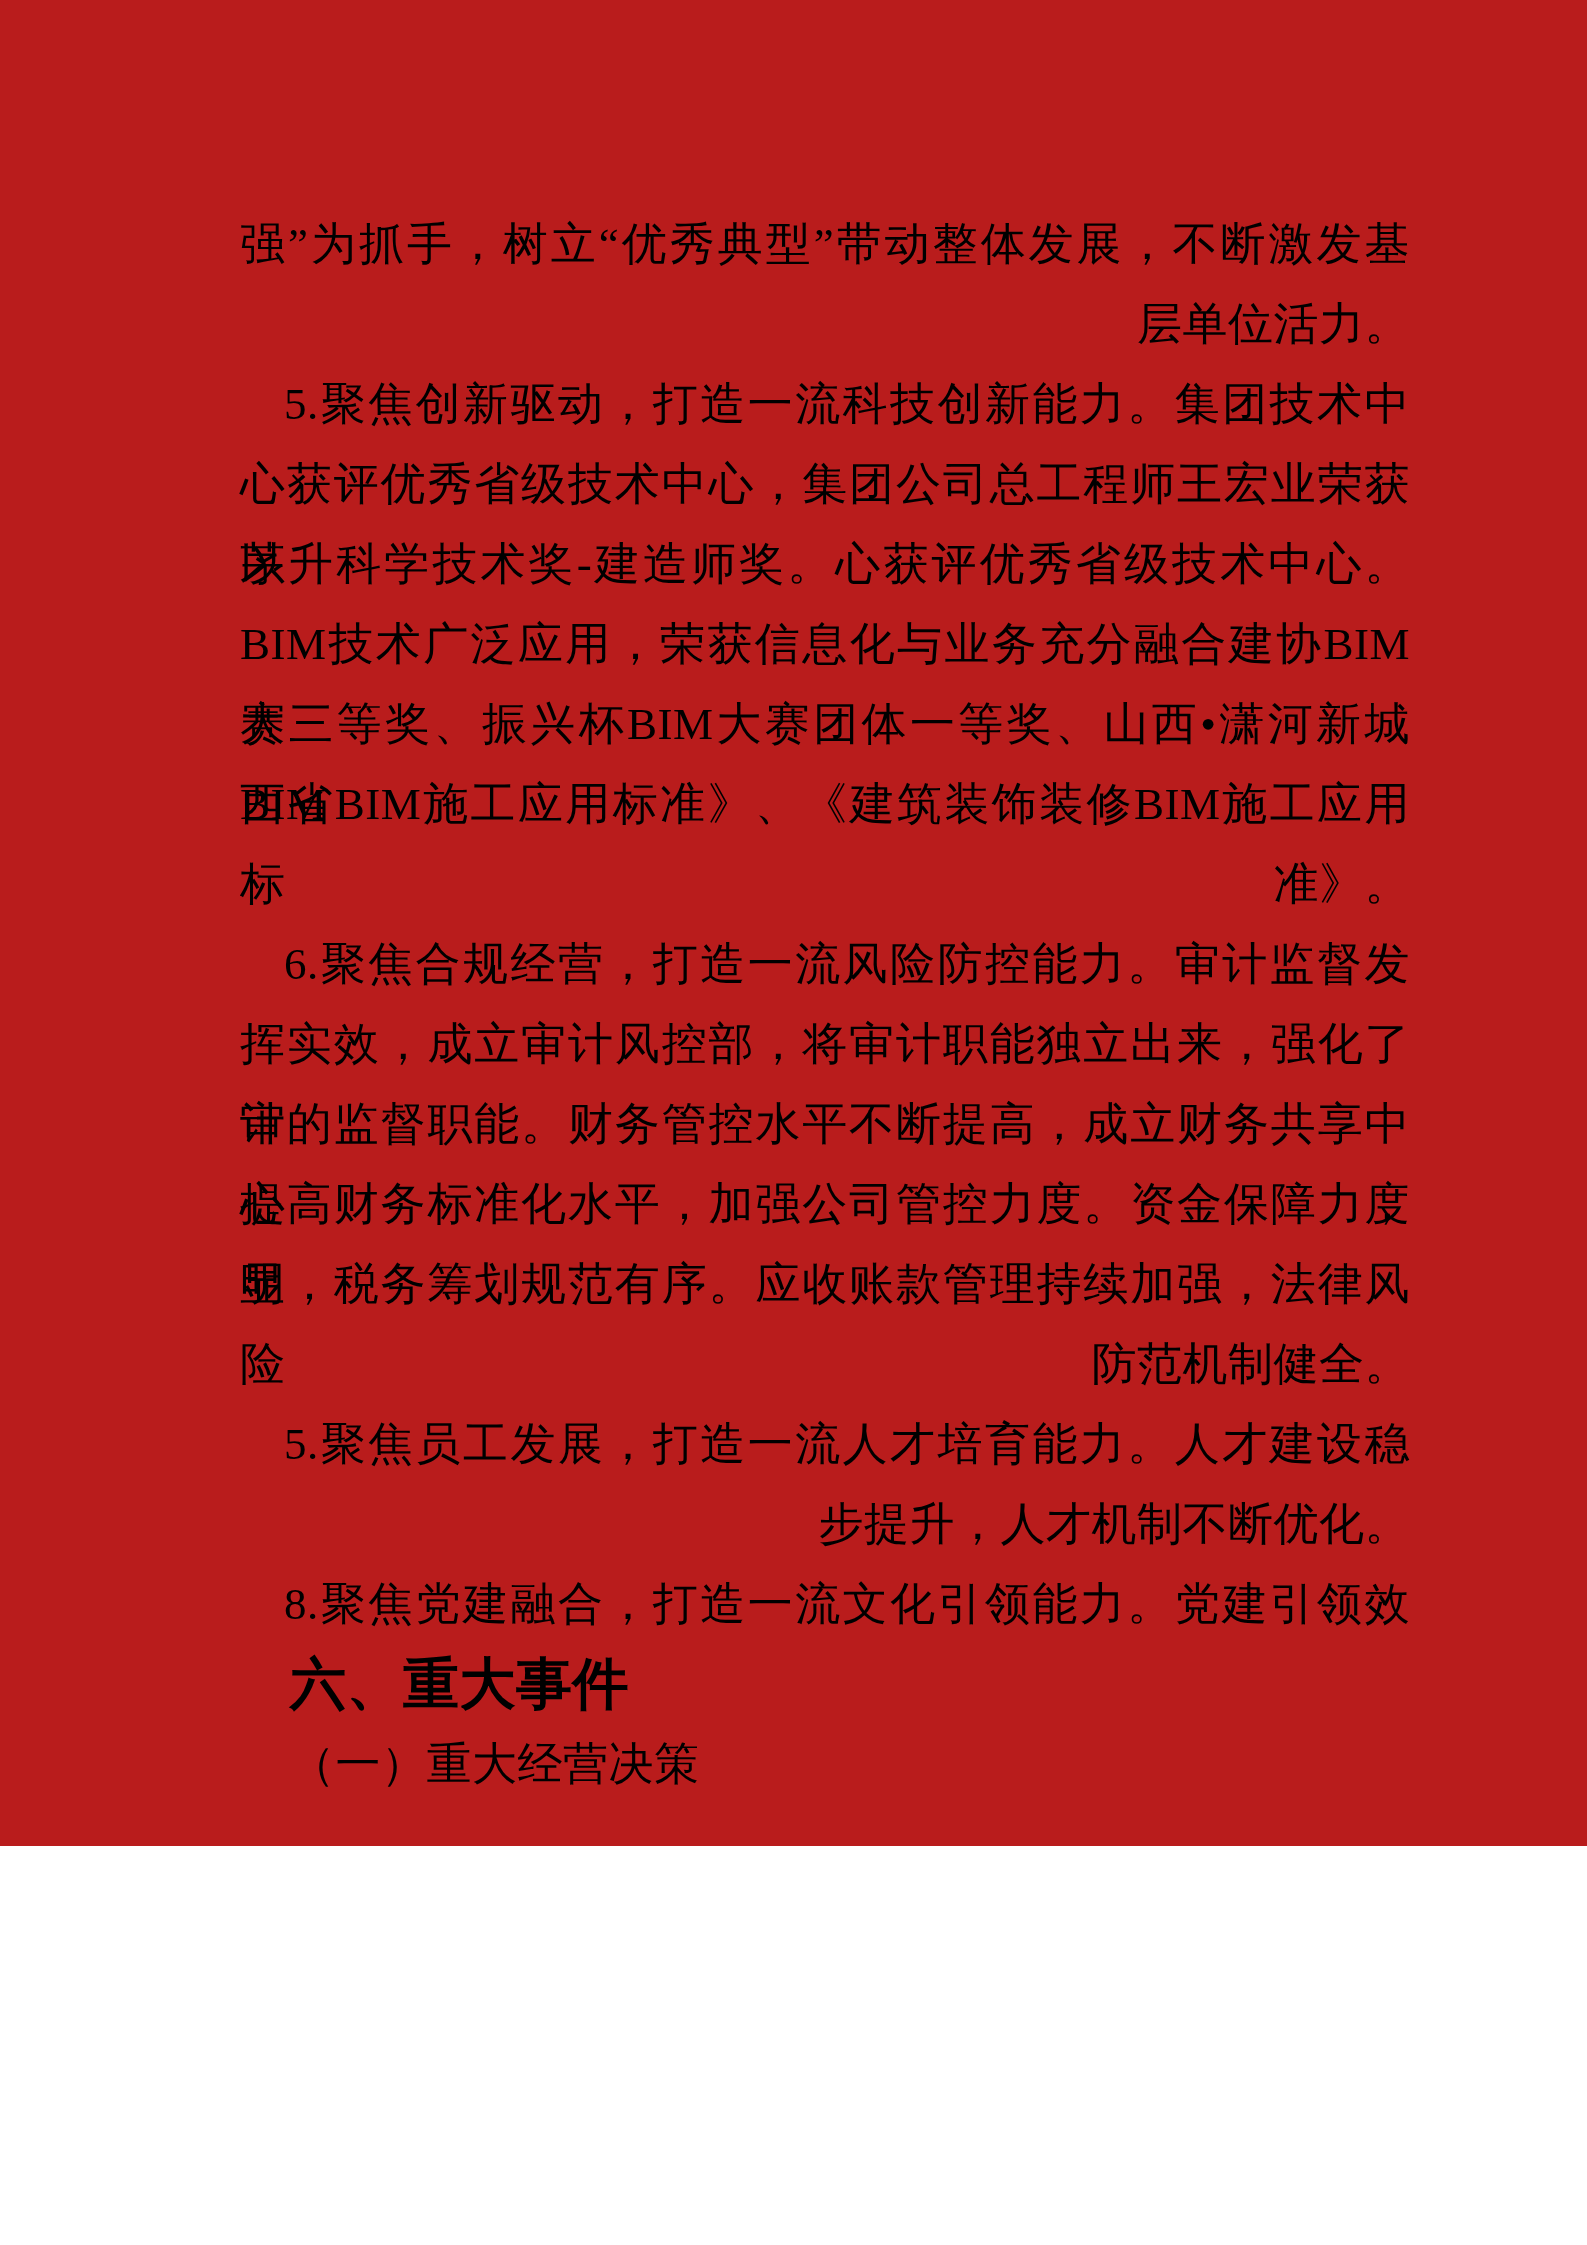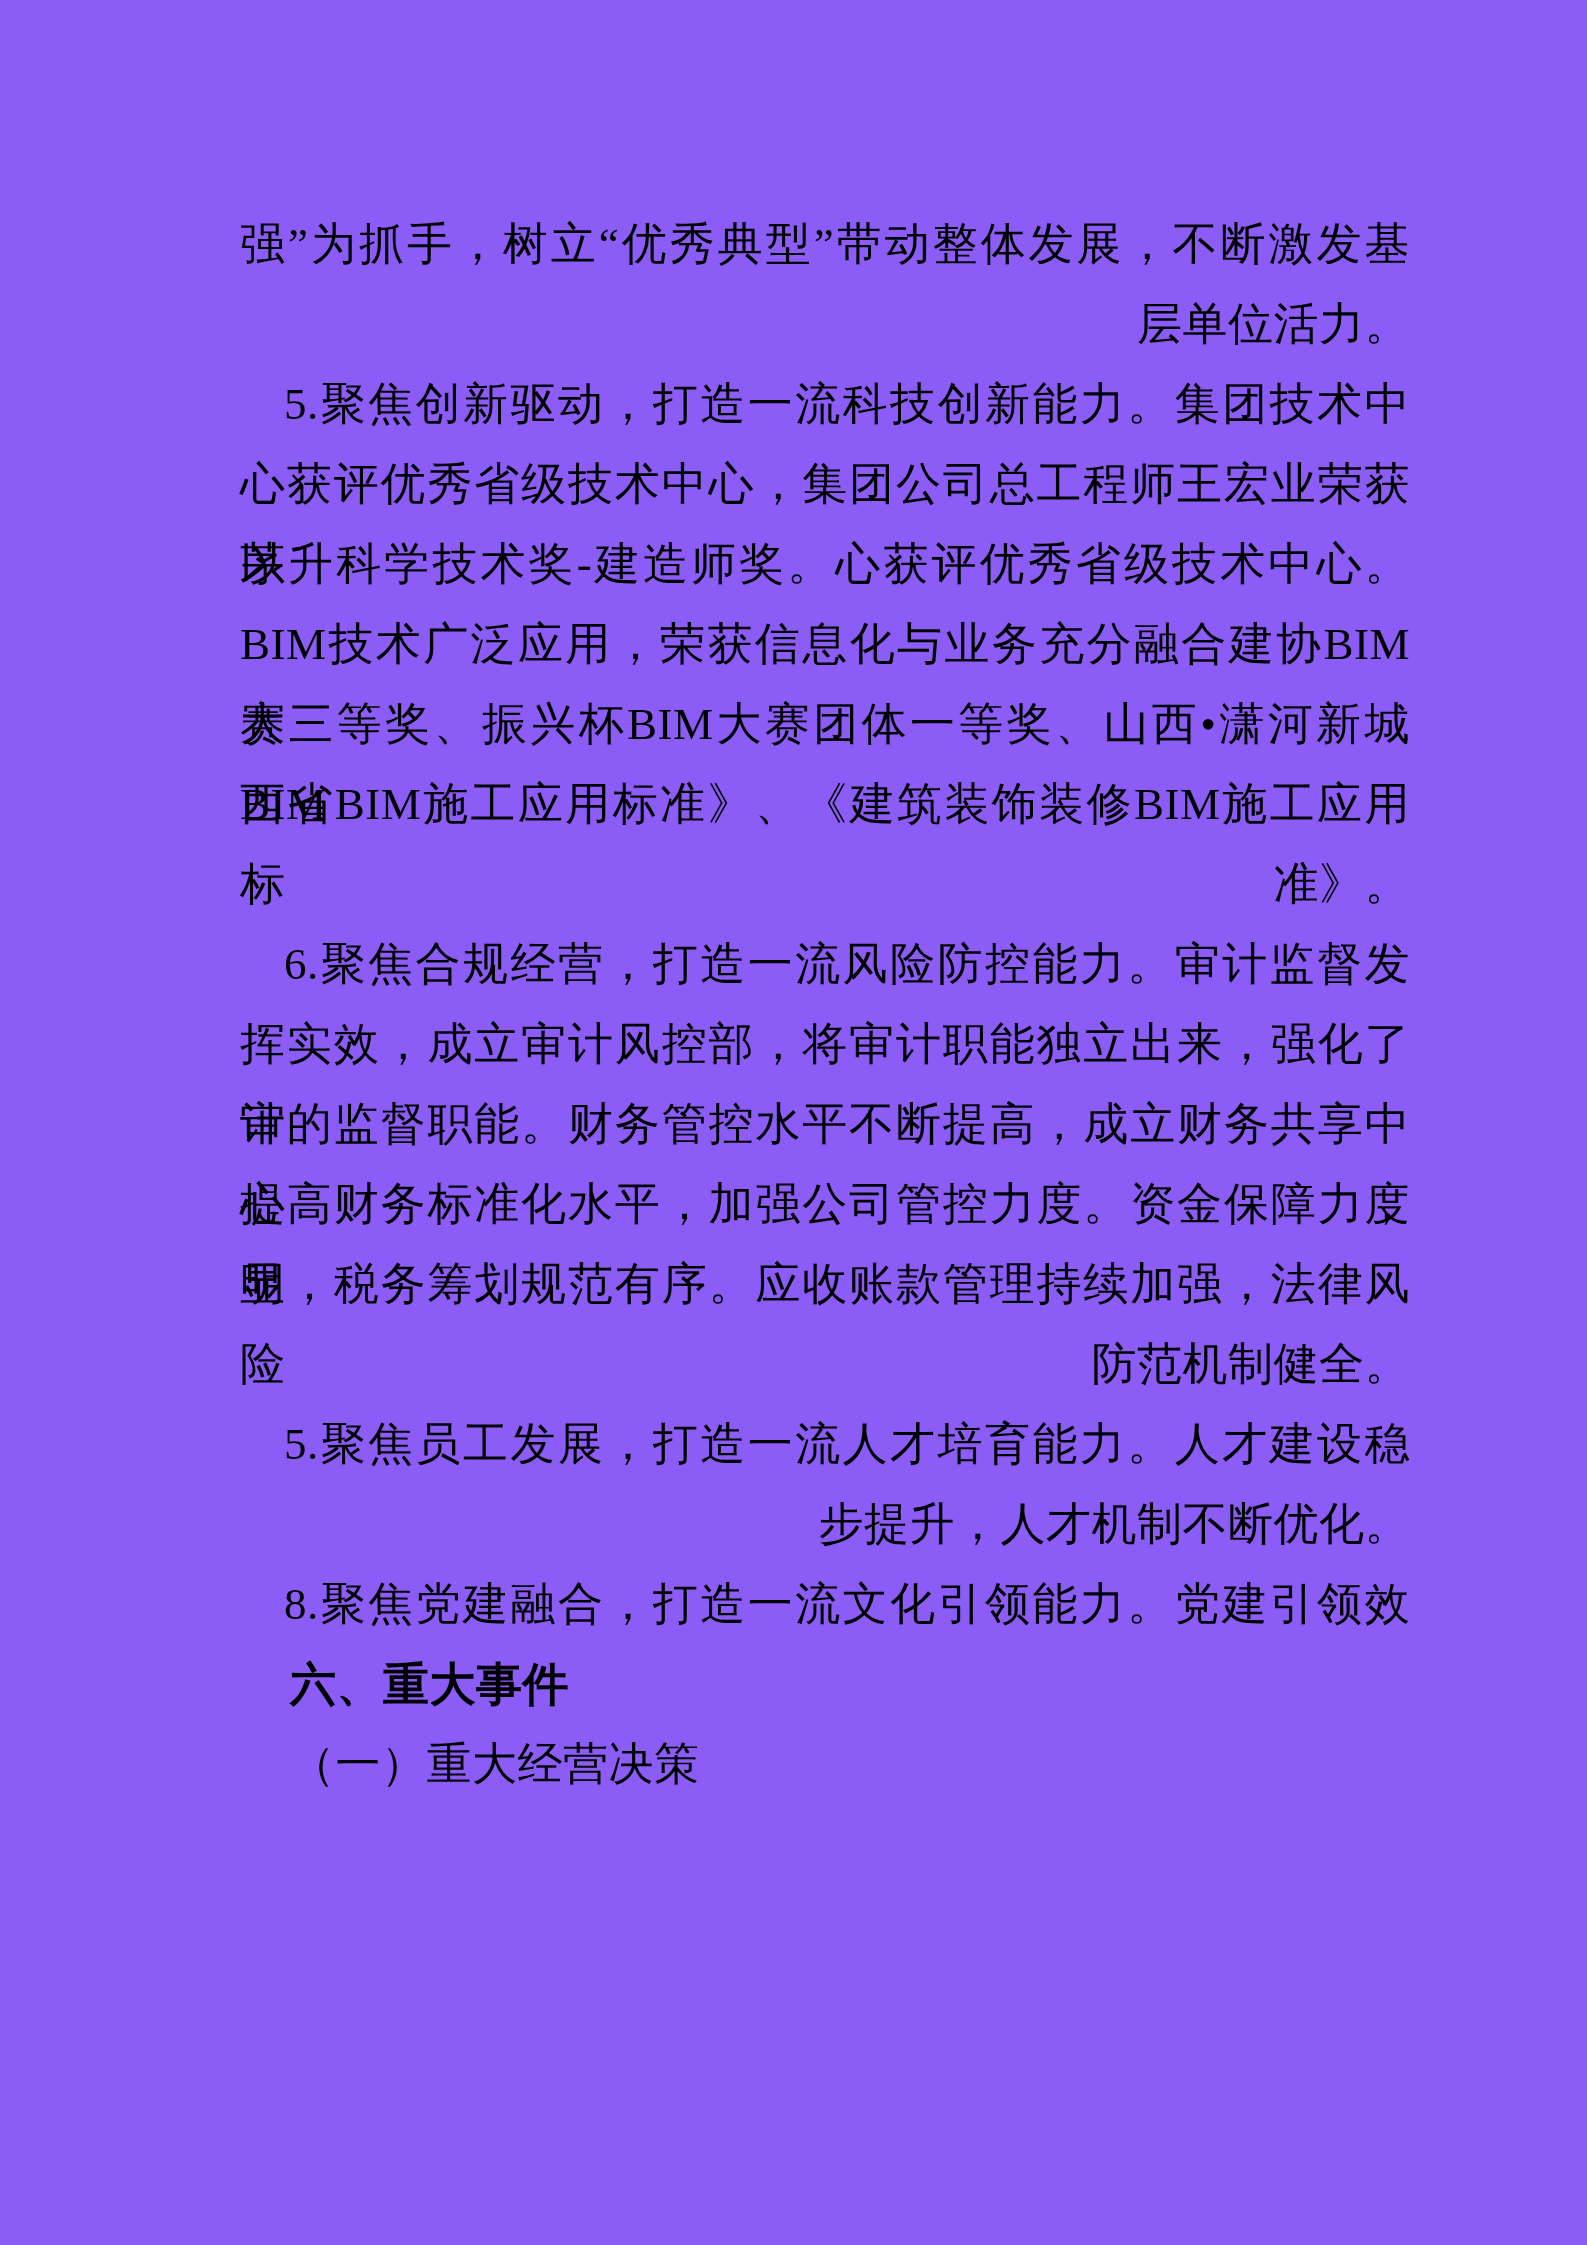--- a/index.html
+++ b/index.html
@@ -9,23 +9,23 @@
   }
   body {
     width: 1587px;
     height: 2245px;
     overflow: hidden;
     font-family: "Liberation Serif", serif;
   }
   .page {
     box-sizing: border-box;
     width: 1587px;
-    height: 2245px;
+    height: 1846px;
     padding: 204px 177px 0 240px;
-    background: #8b5cf6;
+    background: #b91c1c;
   }
   .text-body {
     width: 1170px;
   }
   .line {
     height: 80px;
     line-height: 80px;
     font-size: 45px;
     color: #000000;
     letter-spacing: 0.5px;
@@ -47,21 +47,21 @@
   .line.fill-indent { width: 1126px; }
   
   .line.end {
     text-align: right;
   }
   
   .line.heading {
     padding-left: 50px;
     font-family: "Liberation Sans", sans-serif;
     font-weight: 700;
-    font-size: 46px;
+    font-size: 56px;
   }
   
   .line.subheading {
     padding-left: 50px;
   }
 </style>
 </head>
 <body>
 
 <div class="page">

